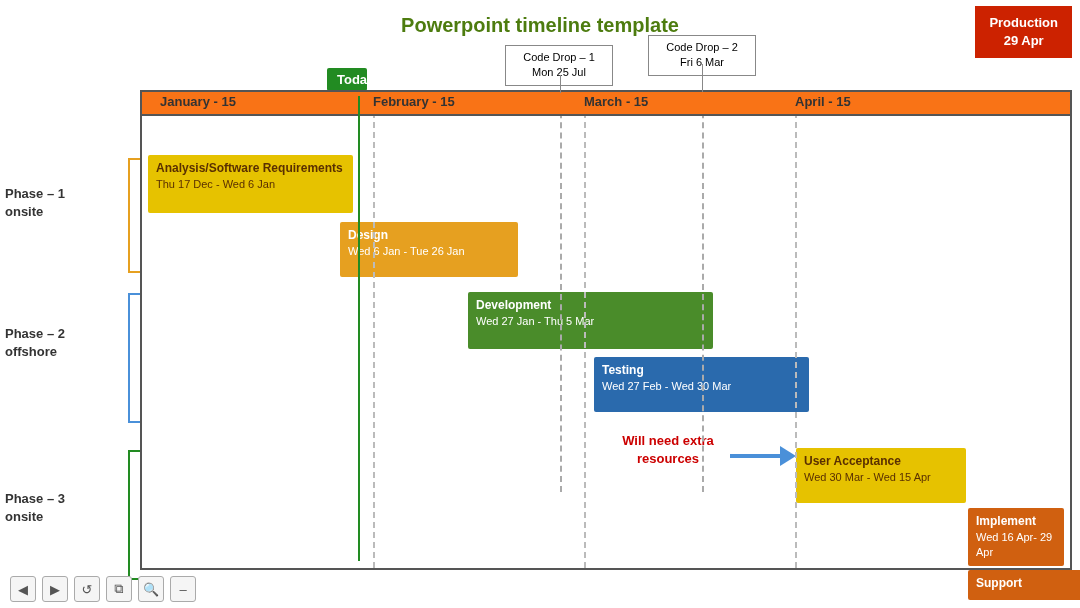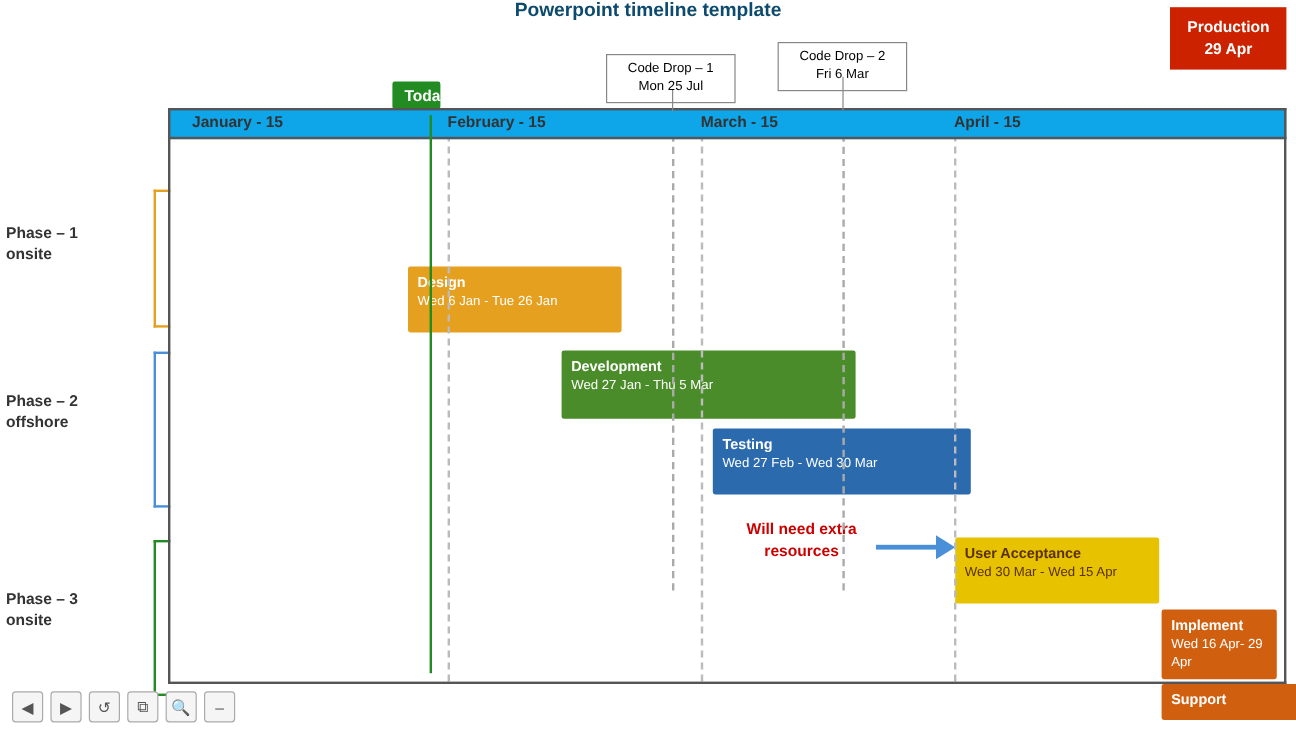--- a/index.html
+++ b/index.html
@@ -15,26 +15,26 @@
     #app {
       width: 1080px;
       height: 608px;
       background: #fff;
       position: relative;
     }
 
     
     .page-title {
       position: absolute;
-      top: 0;
+      top: 14px;
       left: 50%;
       transform: translateX(-50%);
-      font-size: 16px;
-      font-weight: bold;
-      color: #0c4a6e;
+      font-size: 20px;
+      font-weight: bold;
+      color: #4d7c0f;
       white-space: nowrap;
     }
 
     
     .project-info {
       position: absolute;
       top: 6px;
       left: 10px;
       border: 1.5px solid #333;
       padding: 6px 10px;
@@ -187,21 +187,21 @@
 
   <div class="production-badge">
     <div>Production</div>
     <div>29 Apr</div>
   </div>
 
   <div class="month-dashed-line" style="left:373px; bottom:40px; top:92px;"></div>
   <div class="month-dashed-line" style="left:584px; bottom:40px; top:92px;"></div>
   <div class="month-dashed-line" style="left:795px; bottom:40px; top:92px;"></div>
 
-  <div style="position:absolute; top:90px; left:140px; right:8px; height:26px; border-top:2px solid #555; border-bottom:2px solid #555; background:#0ea5e9; z-index:3;">
+  <div style="position:absolute; top:90px; left:140px; right:8px; height:26px; border-top:2px solid #555; border-bottom:2px solid #555; background:#f97316; z-index:3;">
     <span class="month-label" style="left:20px;">January - 15</span>
     <span class="month-label" style="left:233px;">February - 15</span>
     <span class="month-label" style="left:444px;">March - 15</span>
     <span class="month-label" style="left:655px;">April - 15</span>
   </div>
 
   <div class="today-marker">
     <div class="today-box">Today</div>
   </div>
   <div class="today-line"></div>
@@ -227,20 +227,24 @@
   <div style="position:absolute; left:128px; top:158px; height:115px; width:14px; border-left:2px solid #e6a020; border-top:2px solid #e6a020; border-bottom:2px solid #e6a020;"></div>
 
   <div class="phase-label" style="top:325px; left:5px;">Phase – 2<br>offshore</div>
 
   <div style="position:absolute; left:128px; top:293px; height:130px; width:14px; border-left:2px solid #4a90d9; border-top:2px solid #4a90d9; border-bottom:2px solid #4a90d9;"></div>
 
   <div class="phase-label" style="top:490px; left:5px;">Phase – 3<br>onsite</div>
 
   <div style="position:absolute; left:128px; top:450px; height:130px; width:14px; border-left:2px solid #228B22; border-top:2px solid #228B22; border-bottom:2px solid #228B22;"></div>
 
+  <div class="task-bar" style="left:148px; top:155px; width:205px; height:58px; background:#e6c200; color:#5a3000;">
+    <div>Analysis/Software Requirements</div>
+    <div class="task-dates">Thu 17 Dec - Wed 6 Jan</div>
+  </div>
 
   <div class="task-bar" style="left:340px; top:222px; width:178px; height:55px; background:#e6a020; color:#fff;">
     <div>Design</div>
     <div class="task-dates">Wed 6 Jan - Tue 26 Jan</div>
   </div>
 
   <div class="task-bar" style="left:468px; top:292px; width:245px; height:57px; background:#4a8c2a; color:#fff;">
     <div>Development</div>
     <div class="task-dates">Wed 27 Jan - Thu 5 Mar</div>
   </div>

